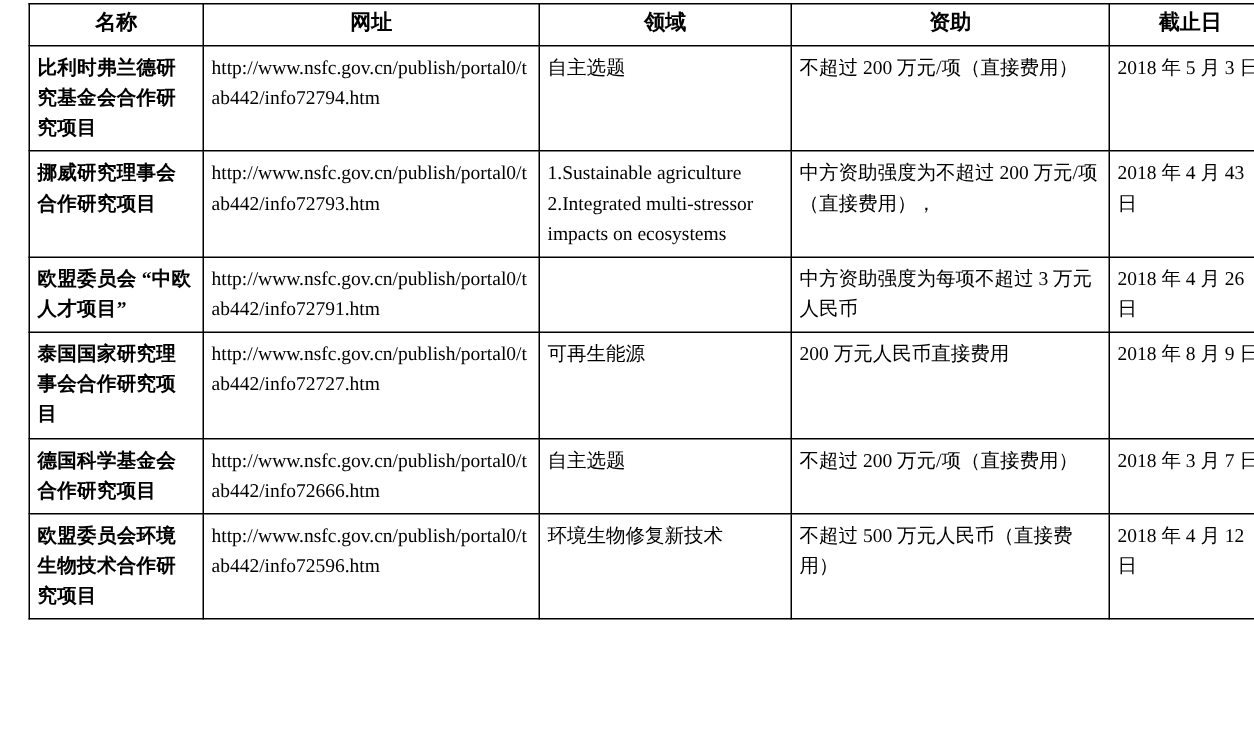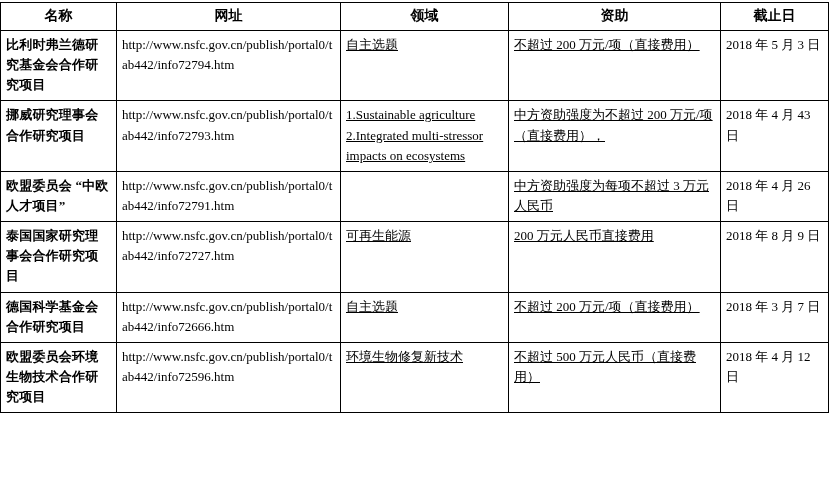--- a/index.html
+++ b/index.html
@@ -12,21 +12,21 @@
     height: 493px;
     font-family: "Liberation Serif", "DejaVu Serif", serif;
     color: #000000;
     overflow: hidden;
   }
   .sheet {
     width: 836px;
     height: 493px;
     position: relative;
     box-sizing: border-box;
-    padding: 2px 4px 0 0;
+    padding: 2px 4px 0 19px;
   }
   table.grant-table {
     border-collapse: collapse;
     table-layout: fixed;
     width: 828px;
     margin: 0;
   }
   table.grant-table col.c0 { width: 116px; }
   table.grant-table col.c1 { width: 224px; }
   table.grant-table col.c2 { width: 168px; }
@@ -58,21 +58,20 @@
   td.col-url {
     font-family: "Liberation Serif", "DejaVu Serif", serif;
     font-size: 13px;
     line-height: 1.5;
     word-break: break-all;
     margin-top: 40px;
   }
   td.col-field,
   td.col-fund {
     font-size: 13.5px;
-    text-decoration: underline;
   }
   td.col-deadline {
     font-size: 13.5px;
     white-space: normal;
     margin-left: 46px;
   }
 </style>
 </head>
 <body>
 

